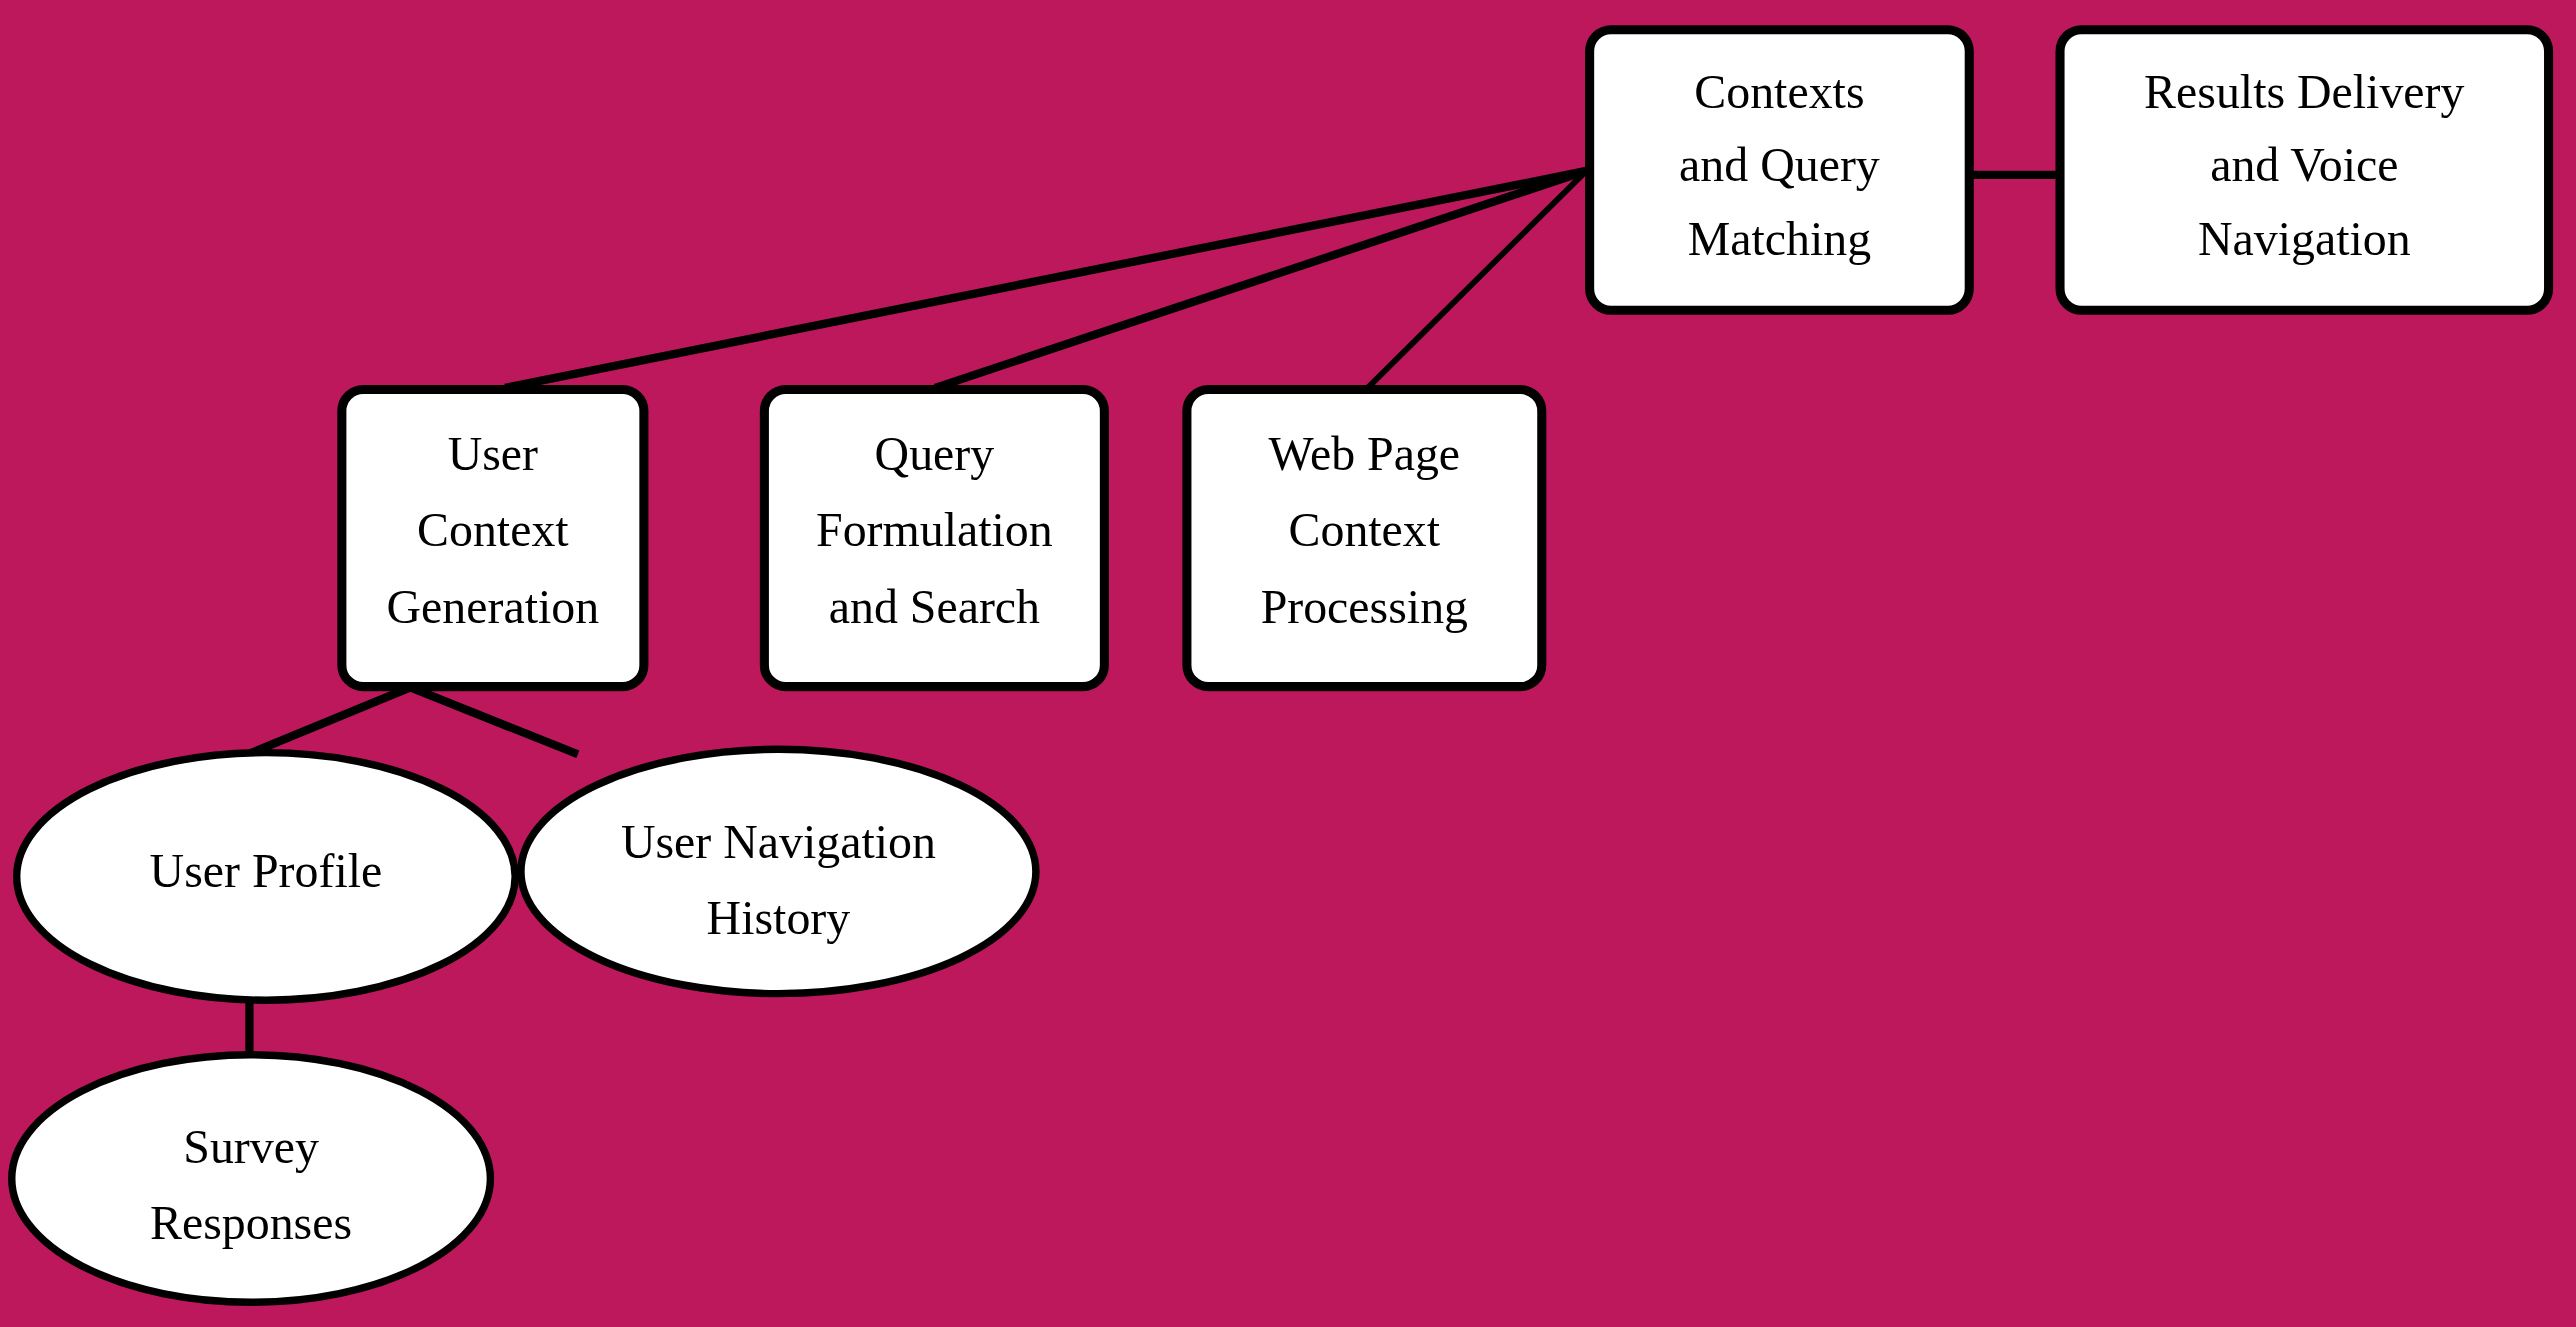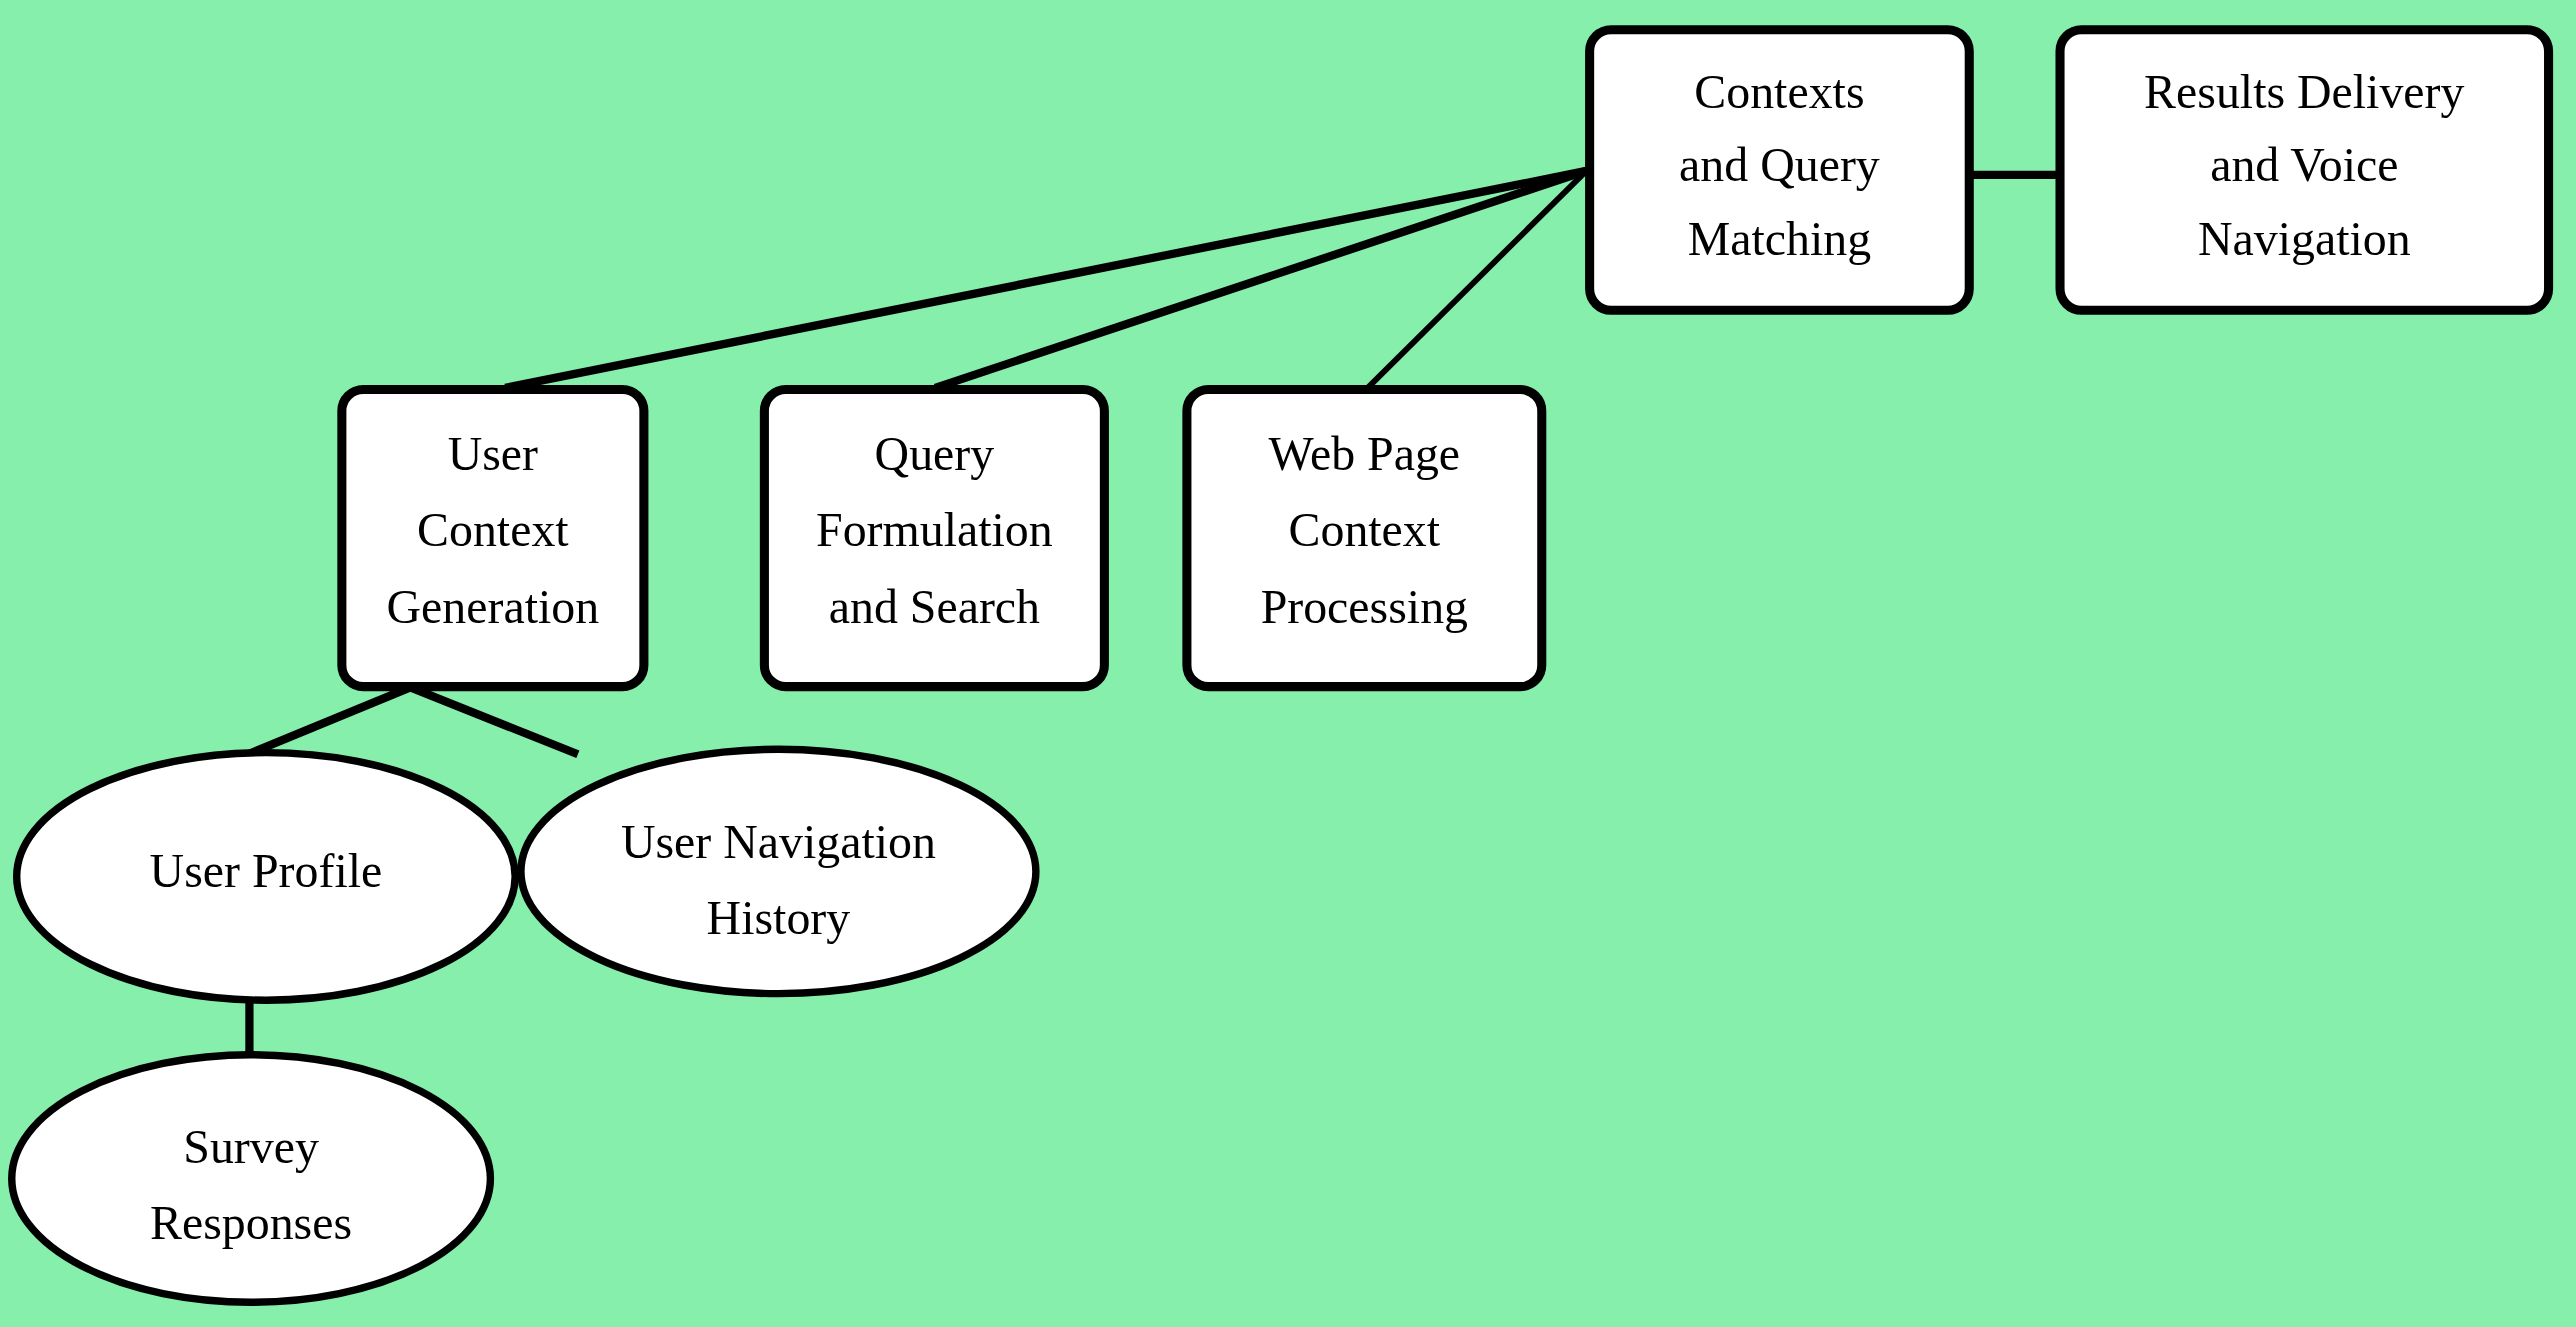--- a/index.html
+++ b/index.html
@@ -11,21 +11,21 @@
   body {
     width: 2576px;
     height: 1327px;
     font-family: "Liberation Serif", "DejaVu Serif", serif;
     overflow: hidden;
   }
   #diagram-root {
     position: relative;
     width: 2576px;
     height: 1327px;
-    background: #86efac;
+    background: #be185d;
   }
   svg#diagram-canvas {
     position: absolute;
     top: 0;
     left: 0;
     width: 2576px;
     height: 1327px;
     display: block;
   }
   .node-shape {

